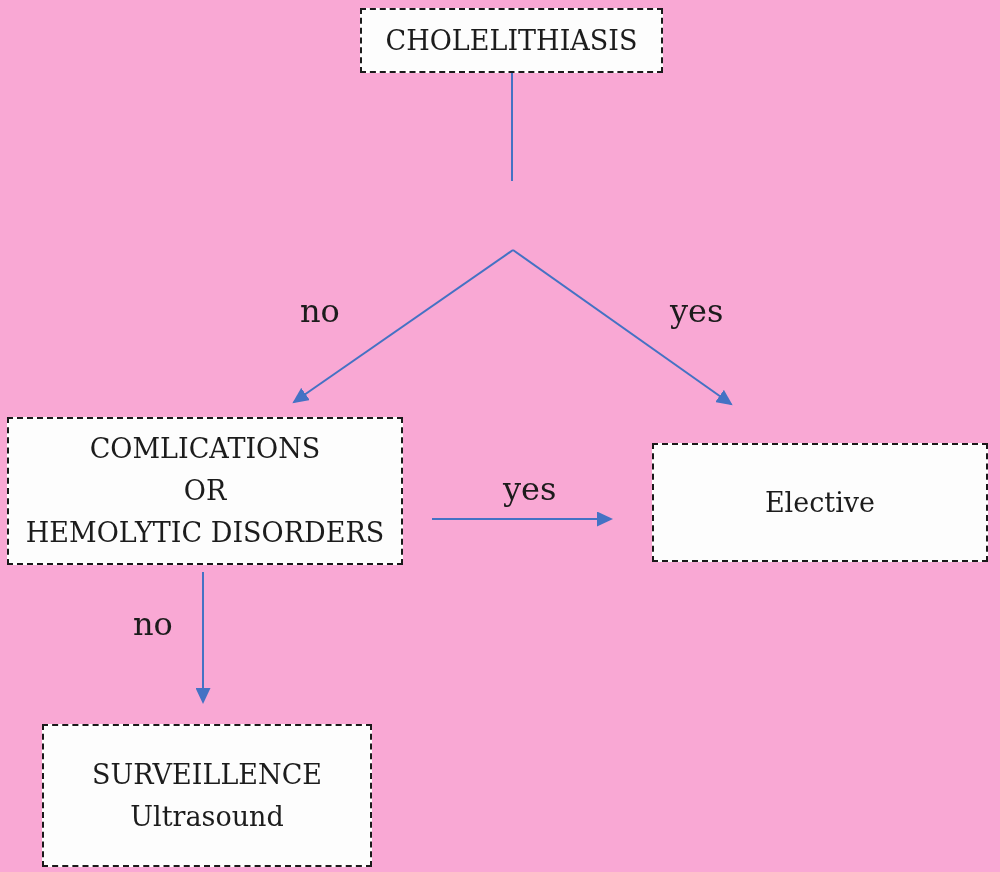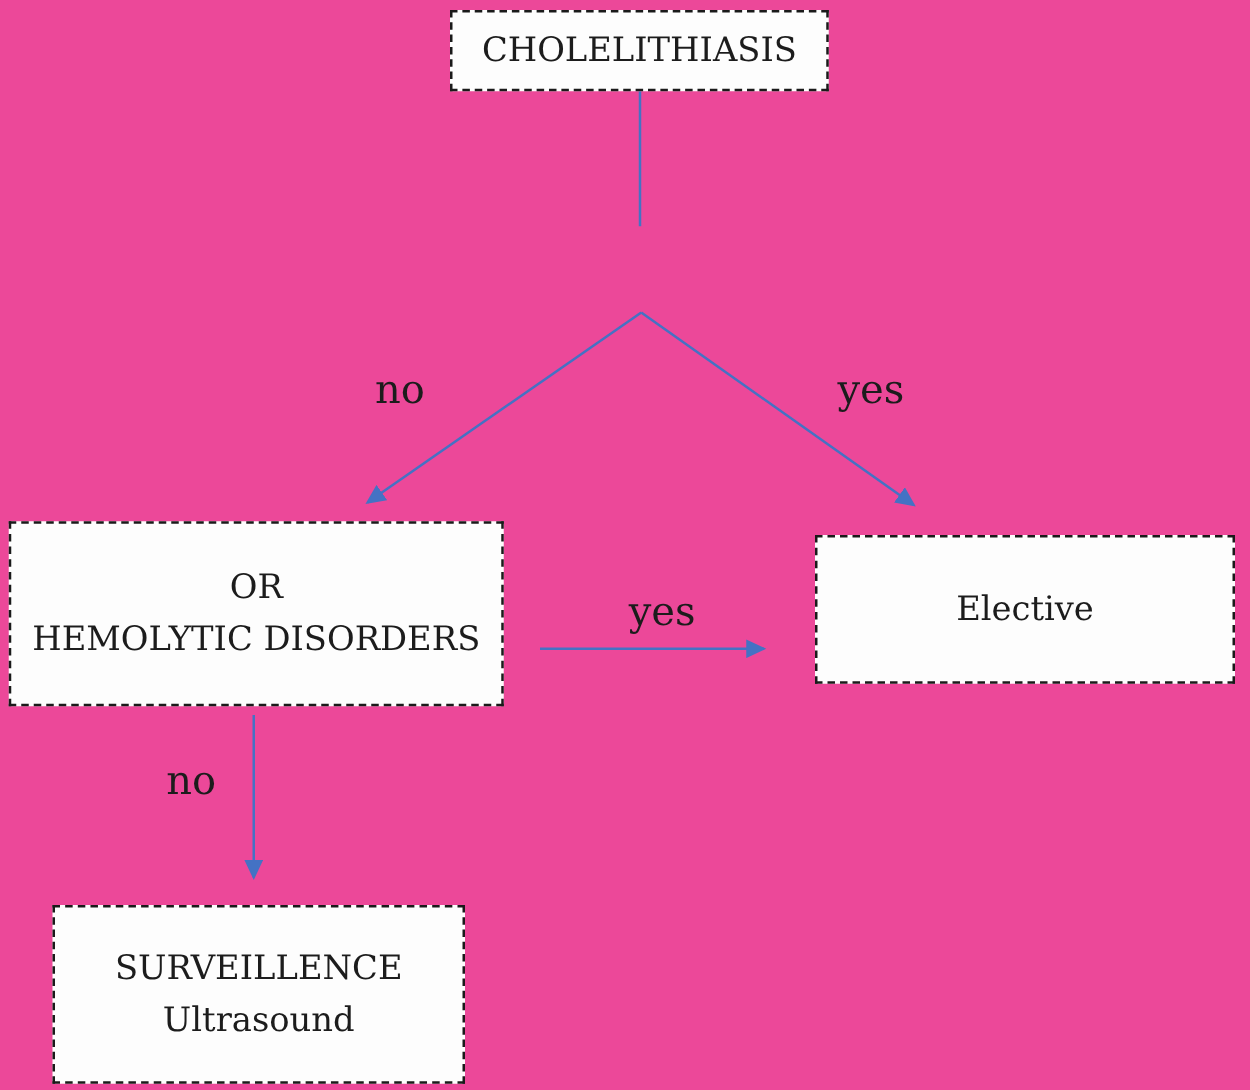--- a/index.html
+++ b/index.html
@@ -4,21 +4,21 @@
 <style>
   html, body {
     margin: 0;
     padding: 0;
     background: #ffffff;
   }
   .canvas {
     position: relative;
     width: 1000px;
     height: 872px;
-    background: #ec4899;
+    background: #f9a8d4;
     font-family: "DejaVu Serif", "Liberation Serif", serif;
     color: #1c1c1c;
     overflow: hidden;
   }
   .edges {
     position: absolute;
     left: 0;
     top: 0;
     width: 1000px;
     height: 872px;
@@ -37,21 +37,21 @@
     align-items: center;
     justify-content: center;
     text-align: center;
     font-size: 27px;
     line-height: 1.55;
     box-sizing: border-box;
   }
   .node-cholelithiasis { left: 360px; top: 8px;   width: 303px; height: 65px; }
   .node-symptoms       { left: 378px; top: 181px; width: 265px; height: 67px; }
   .node-complications  { left: 7px;   top: 417px; width: 396px; height: 148px; }
-  .node-elective       { left: 652px; top: 428px; width: 336px; height: 119px; gap: 32px; }
+  .node-elective       { left: 652px; top: 443px; width: 336px; height: 119px; gap: 32px; }
   .node-surveillance   { left: 42px;  top: 724px; width: 330px; height: 143px; }
   .edge-label {
     position: absolute;
     font-size: 32px;
     line-height: 1.1;
     color: #1c1c1c;
     white-space: nowrap;
   }
   .label-symptoms-no   { left: 300px; top: 294px; }
   .label-symptoms-yes  { left: 670px; top: 294px; }
@@ -80,20 +80,21 @@
 
     <line class="edge" x1="203" y1="572" x2="203" y2="702" marker-end="url(#arrowhead)" stroke="#4472c4"></line>
   </svg>
 
   <div class="node node-cholelithiasis">
     <span>CHOLELITHIASIS</span>
   </div>
 
 
   <div class="node node-complications">
+    <div>COMLICATIONS</div>
     <div>OR</div>
     <div>HEMOLYTIC DISORDERS</div>
   </div>
 
   <div class="node node-elective">
     <div>Elective</div>
   </div>
 
   <div class="node node-surveillance">
     <div>SURVEILLENCE</div>

